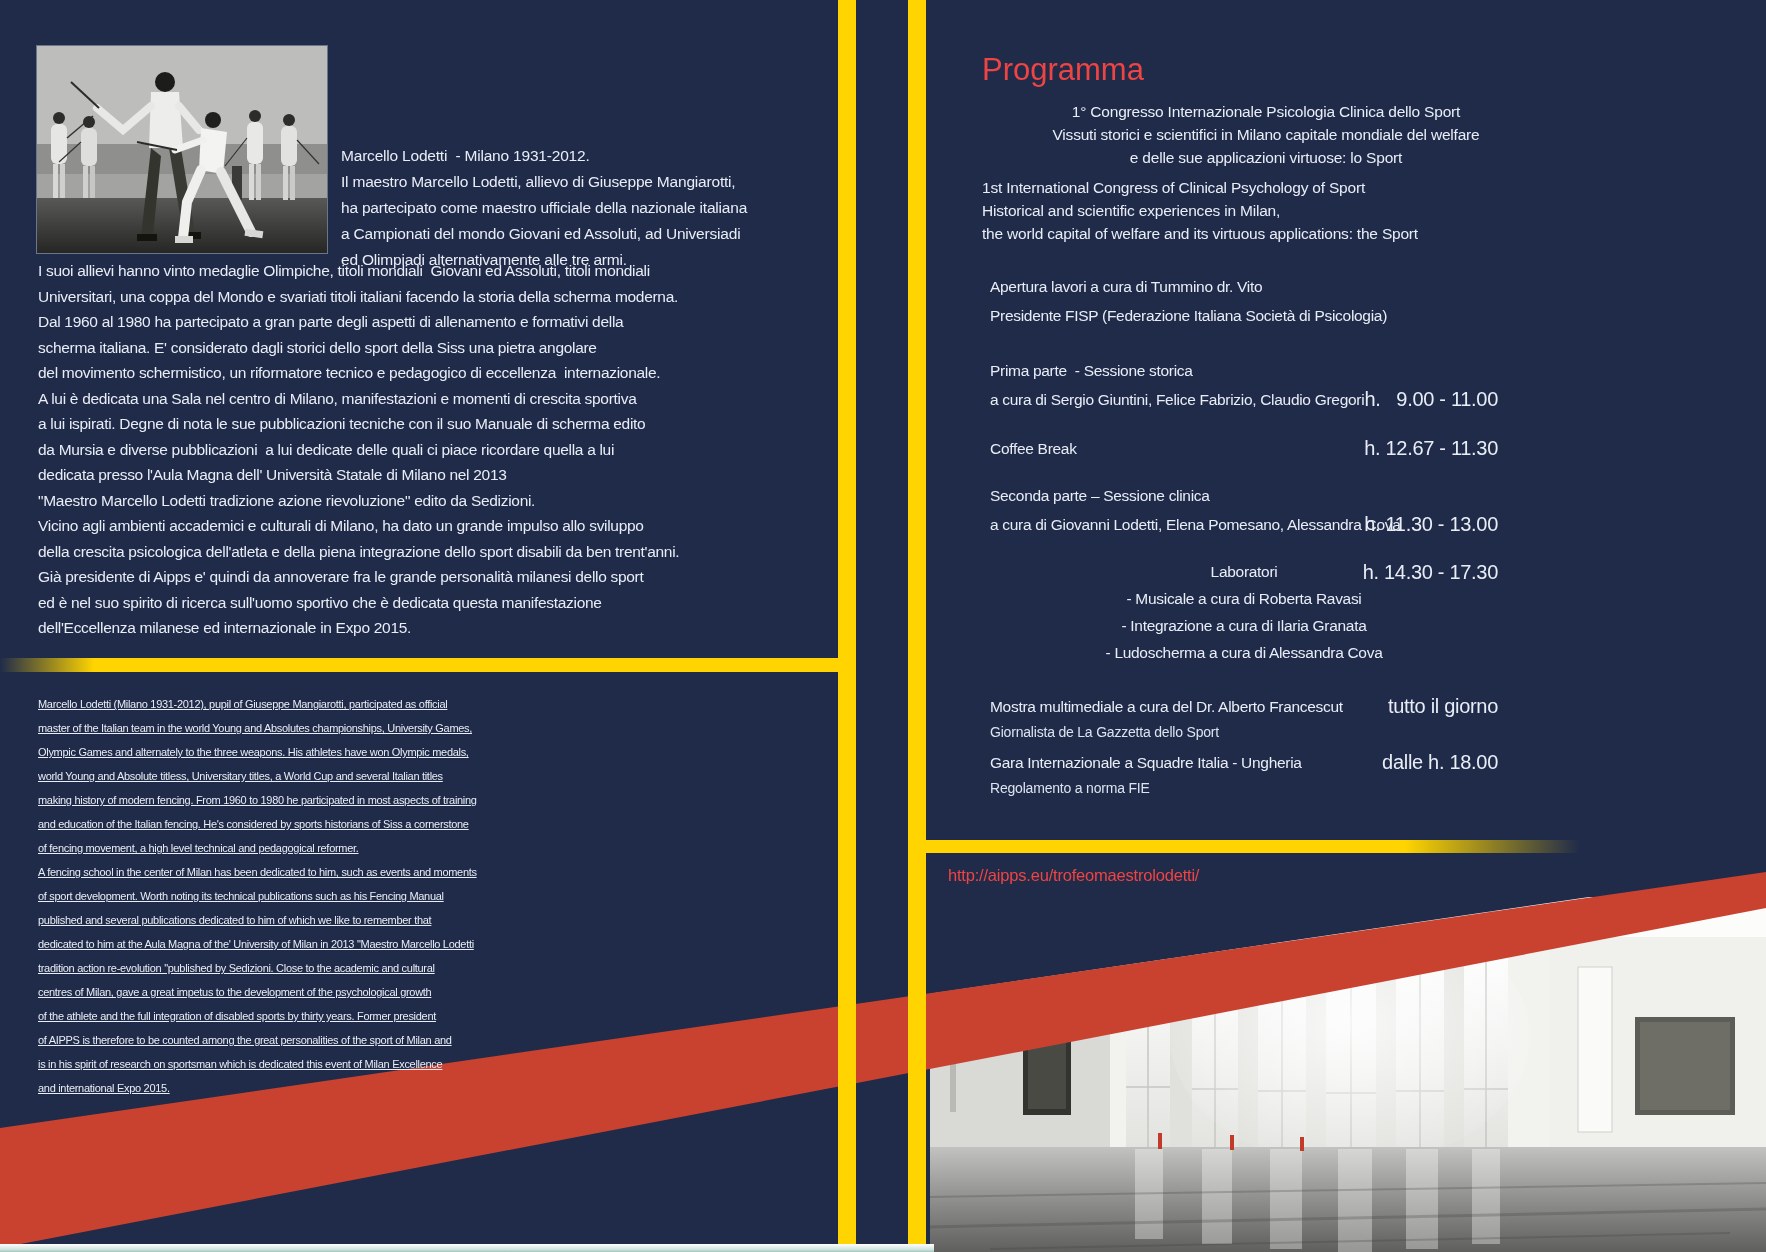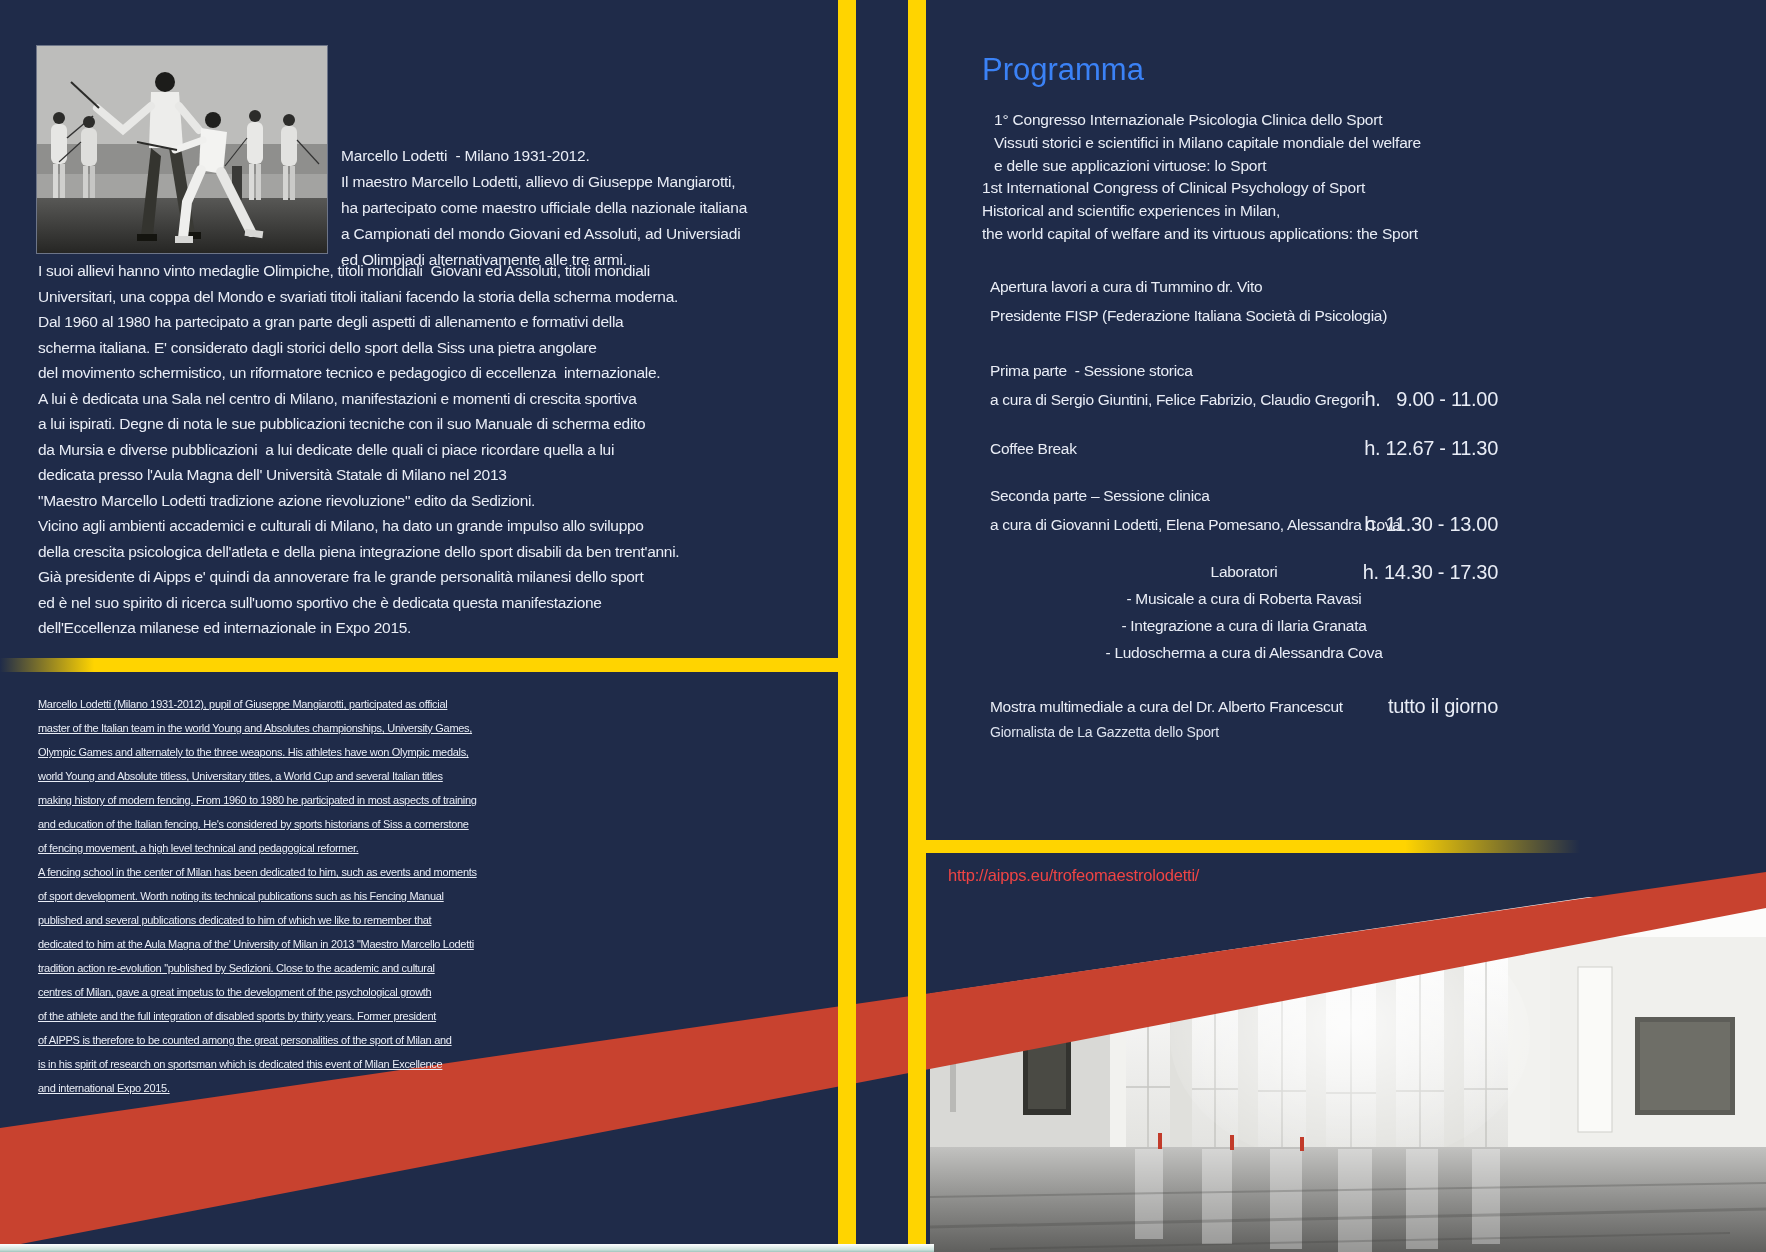--- a/index.html
+++ b/index.html
@@ -34,22 +34,22 @@
   
   .left-panel{left:0; top:0; width:860px; height:1252px; z-index:4;}
   .fencing-photo{left:37px; top:46px; width:290px; height:207px; box-shadow:0 0 0 1px rgba(255,255,255,.35);}
   .left-title{left:336px; top:56px; font-size:33px; font-weight:400; color:#ffffff; letter-spacing:.2px; margin:0;}
   .intro{left:336px; top:138px; width:430px; font-size:15.5px; line-height:26px; letter-spacing:-.2px; margin:5px;}
   .bio-it{left:38px; top:258px; width:805px; font-size:15.5px; line-height:25.5px; letter-spacing:-.3px; margin:0;}
   .bio-en{left:38px; top:692px; width:805px; font-size:11px; line-height:24px; letter-spacing:-.3px; margin:0;text-decoration:underline;}
 
   
   .right-panel{left:982px; top:0; width:508px; height:840px; z-index:6;}
-  .right-title{position:absolute; left:0; top:52px; font-size:31px; font-weight:400; color:#3b82f6; margin:0;}
-  .congress-it{position:absolute; left:0; top:96px; width:560px; font-size:15.5px; line-height:23px; letter-spacing:-.2px; margin:12px;}
+  .right-title{position:absolute; left:0; top:52px; font-size:31px; font-weight:400; color:#ef4444; margin:0;}
+  .congress-it{position:absolute; left:0; top:96px; width:560px; font-size:15.5px; line-height:23px; letter-spacing:-.2px; margin:4px;text-align:center;}
   .congress-en{position:absolute; left:0; top:176px; width:560px; font-size:15.5px; line-height:23px; letter-spacing:-.2px; margin:0;}
   .row{position:absolute; left:8px; width:508px;}
   .row .main{margin:0; font-size:15.5px; line-height:29px; letter-spacing:-.3px;}
   .row .sub{margin:2px 0 0 0; font-size:14px; line-height:18px; letter-spacing:-.2px; color:#dde3ef;}
   .row .time{position:absolute; right:0; font-size:20px; letter-spacing:-.3px; white-space:nowrap;}
   .t1{top:3px;} .t2{top:32px;}
   .row-apertura{top:272px;}
   .row-prima{top:356px;}
   .row-coffee{top:434px;}
   .row-seconda{top:481px;}
@@ -325,19 +325,24 @@
 - Ludoscherma a cura di Alessandra Cova</p>
       <span class="time t1">h. 14.30 - 17.30</span>
     </div>
 
     <div class="row row-mostra">
       <p class="main prelines">Mostra multimediale a cura del Dr. Alberto Francescut</p>
       <p class="sub">Giornalista de La Gazzetta dello Sport</p>
       <span class="time t1">tutto il giorno</span>
     </div>
 
+    <div class="row row-gara">
+      <p class="main prelines">Gara Internazionale a Squadre Italia - Ungheria</p>
+      <p class="sub">Regolamento a norma FIE</p>
+      <span class="time t1">dalle h. 18.00</span>
+    </div>
   </section>
 
   <a class="abs url" href="#">http://aipps.eu/trofeomaestrolodetti/</a>
 
   <div class="abs bottom-strip"></div>
 
 </div>
 
 </body></html>

